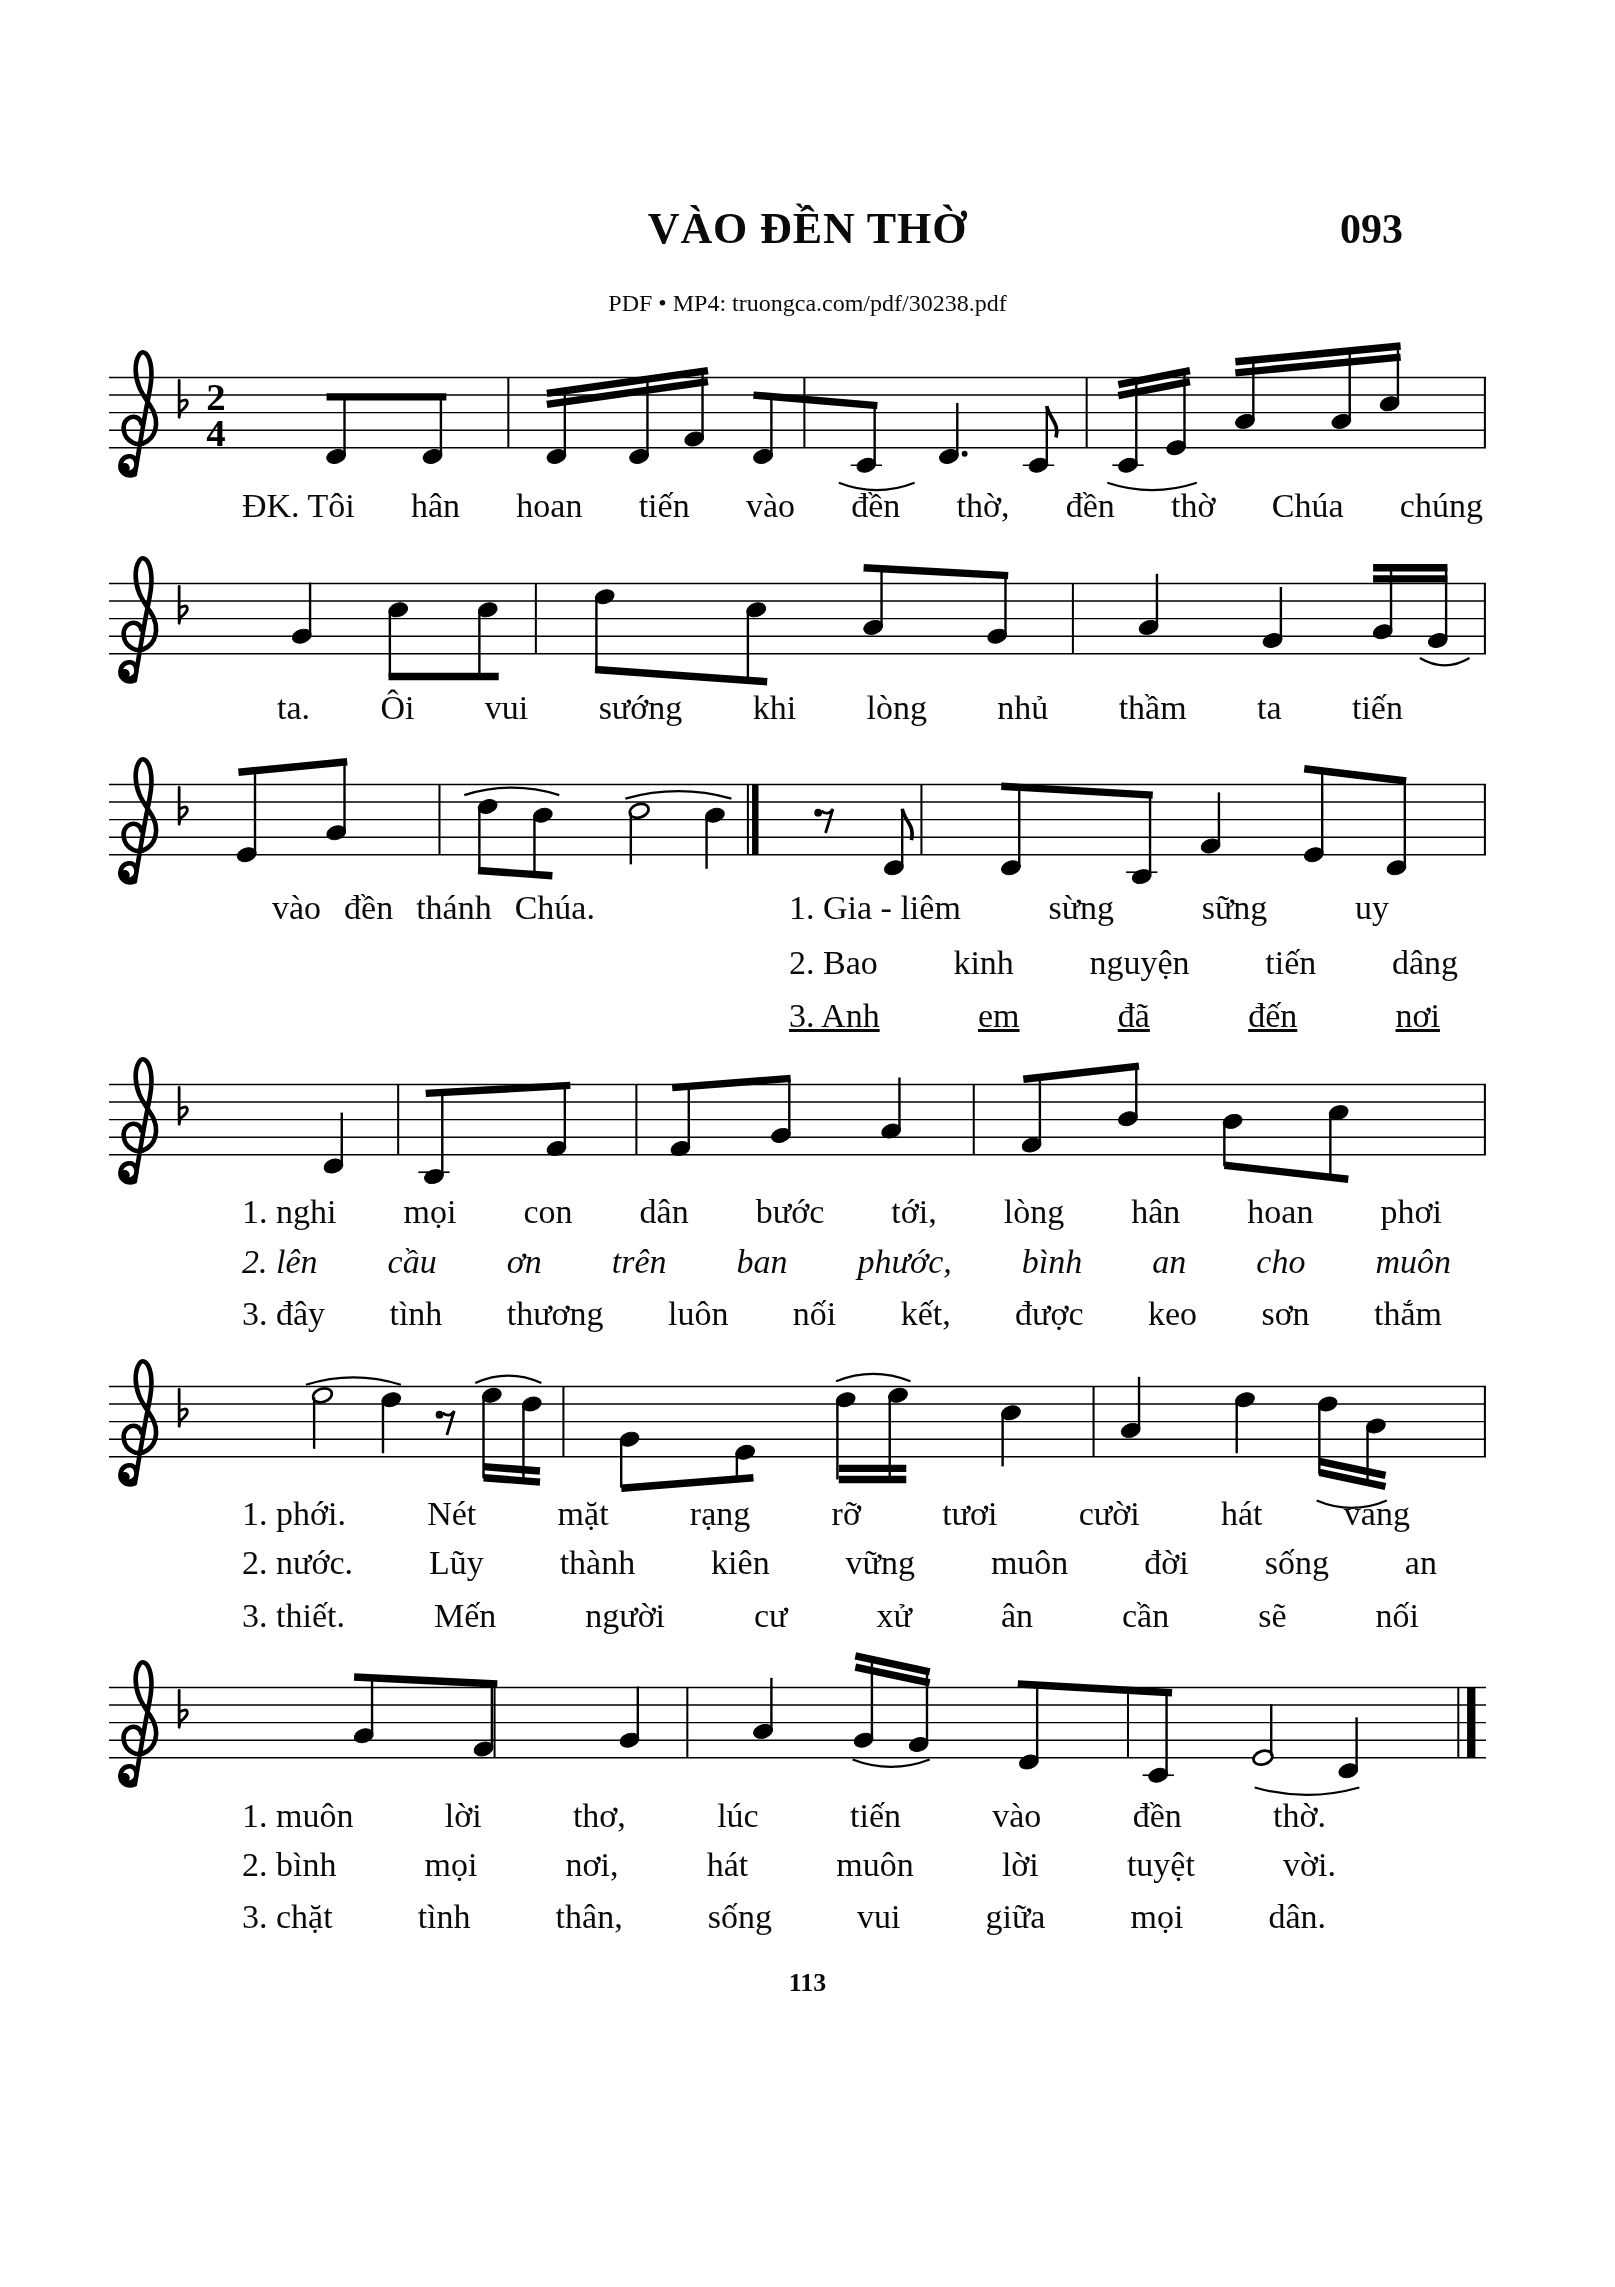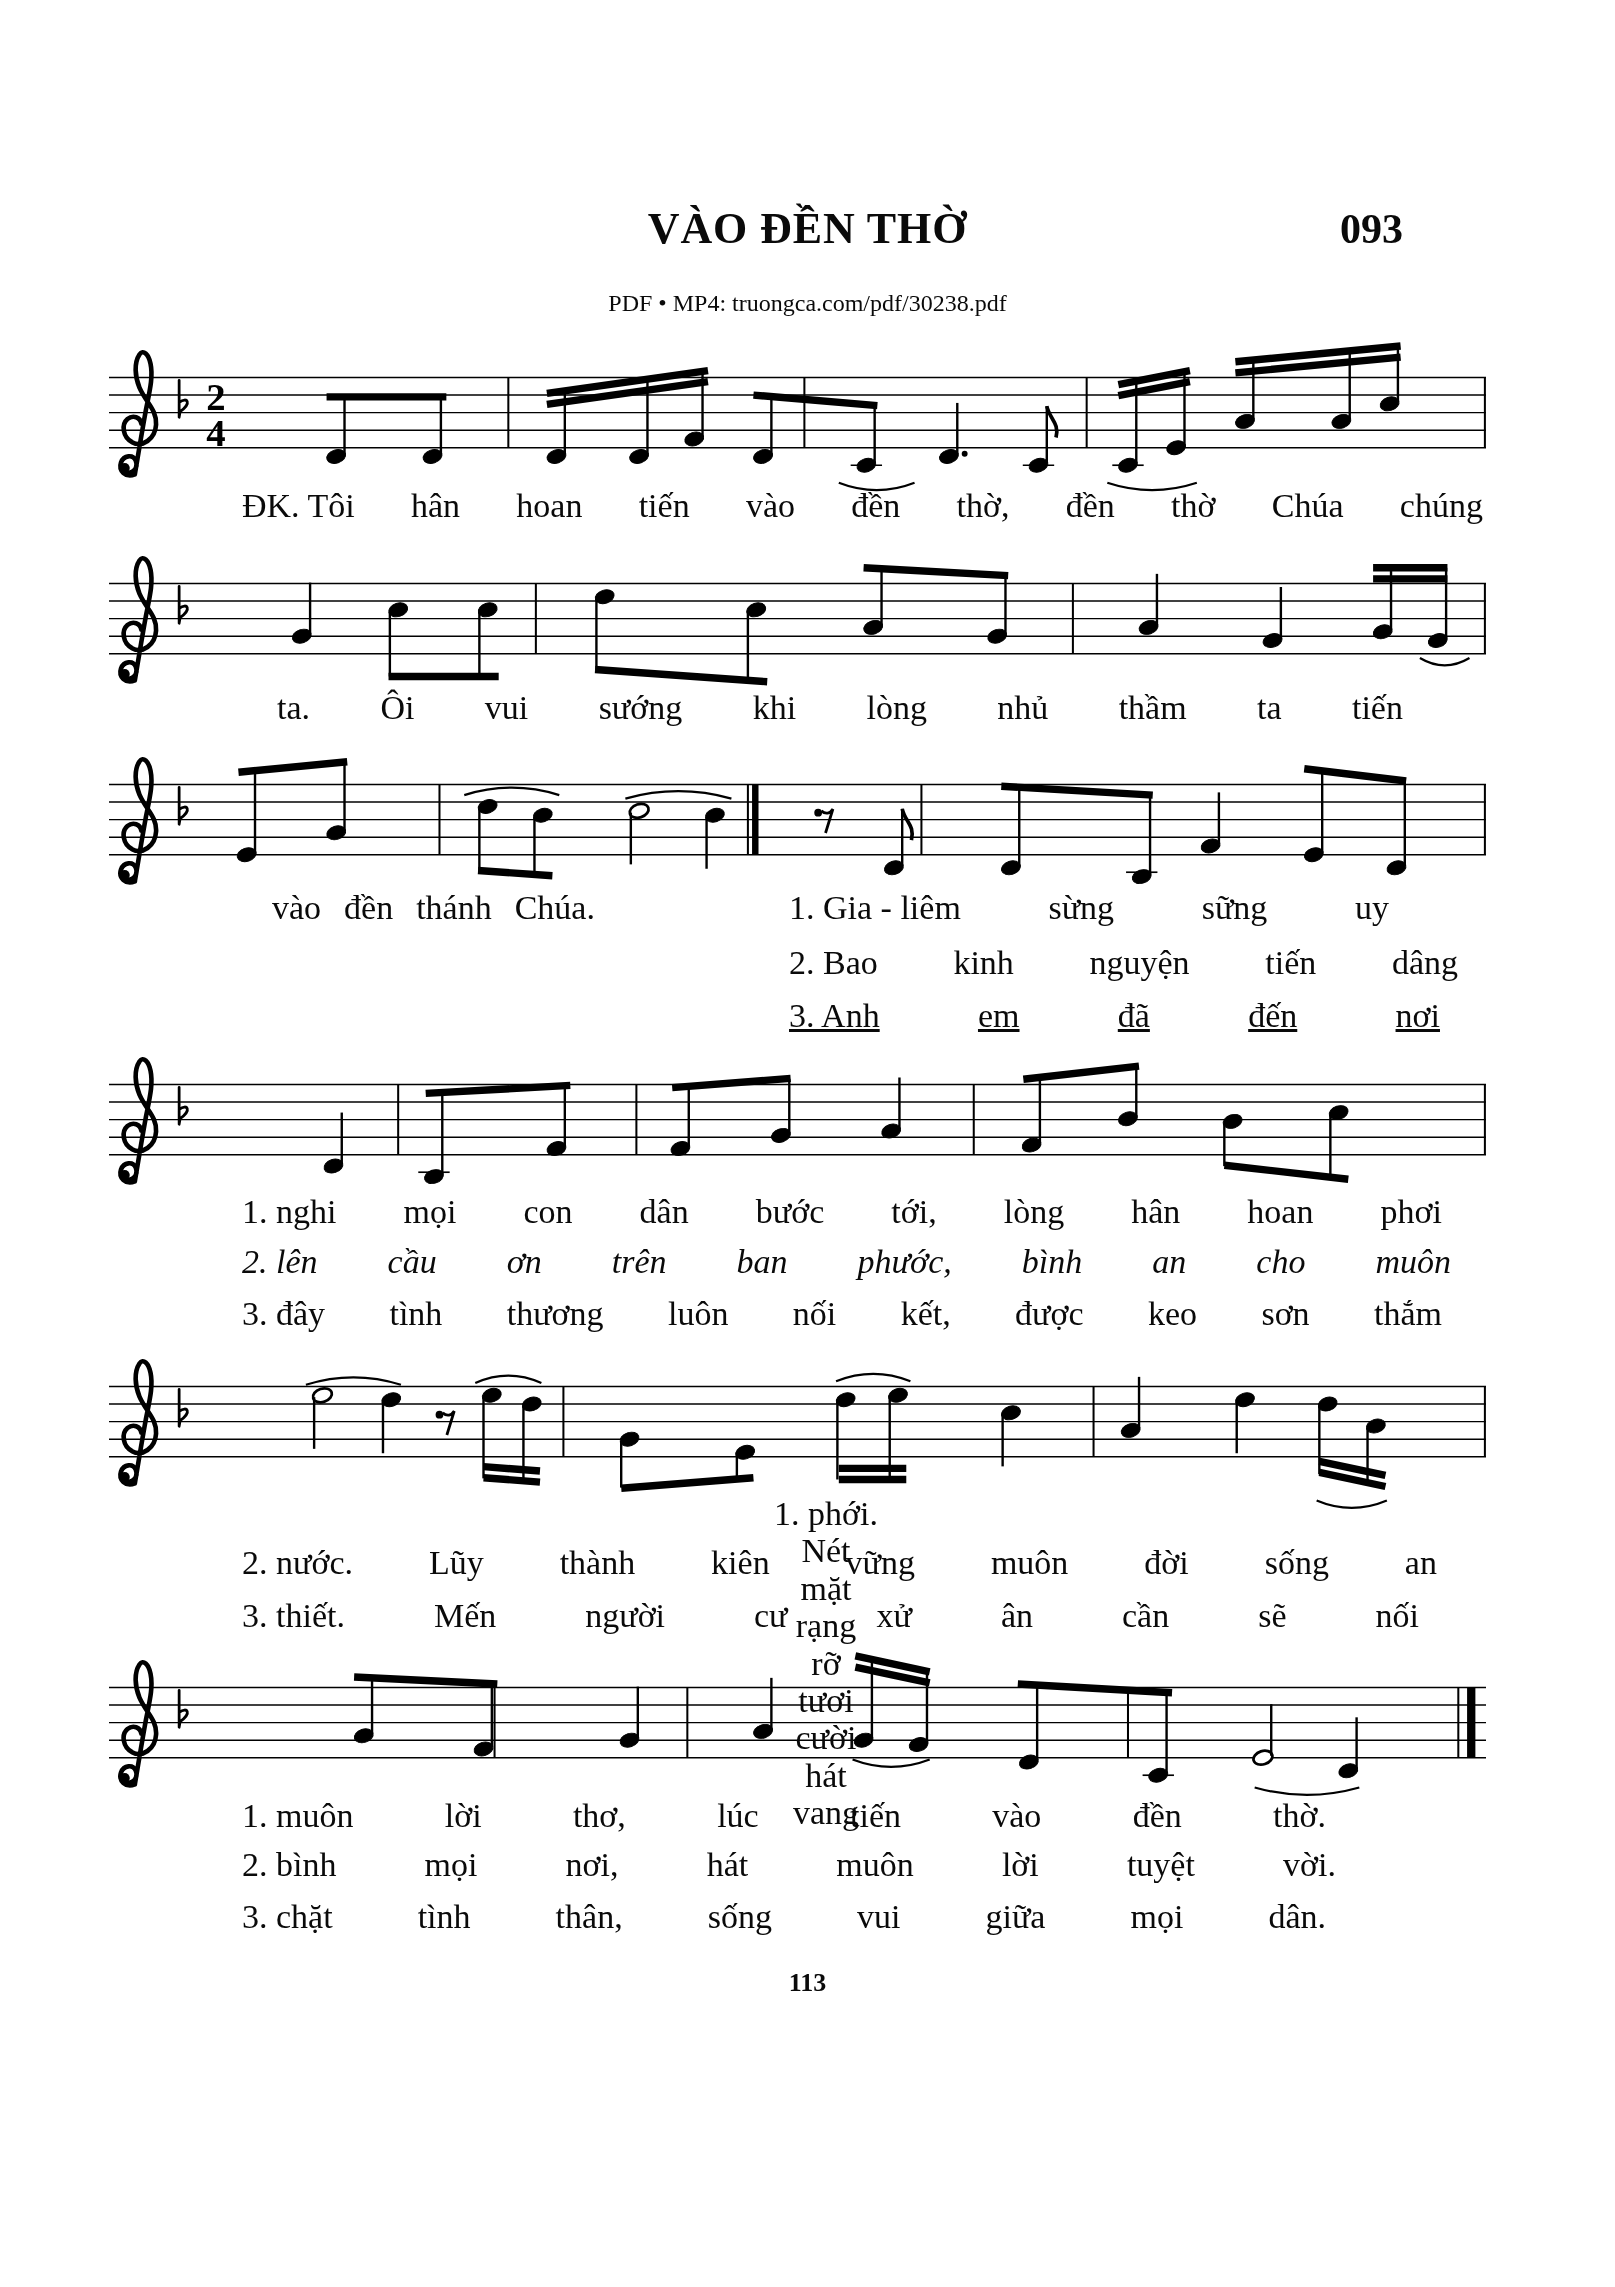--- a/index.html
+++ b/index.html
@@ -577,21 +577,21 @@
         <span>tình</span>
         <span>thương</span>
         <span>luôn</span>
         <span>nối</span>
         <span>kết,</span>
         <span>được</span>
         <span>keo</span>
         <span>sơn</span>
         <span>thắm</span>
       </div>
-      <div class="lyric-line" style="left: 242px; top: 1495px; width: 1168px; flex-direction: column;">
+      <div class="lyric-line" style="left: 242px; top: 1495px; width: 1168px;">
         <span>1. phới.</span>
         <span>Nét</span>
         <span>mặt</span>
         <span>rạng</span>
         <span>rỡ</span>
         <span>tươi</span>
         <span>cười</span>
         <span>hát</span>
         <span>vang</span>
       </div>

